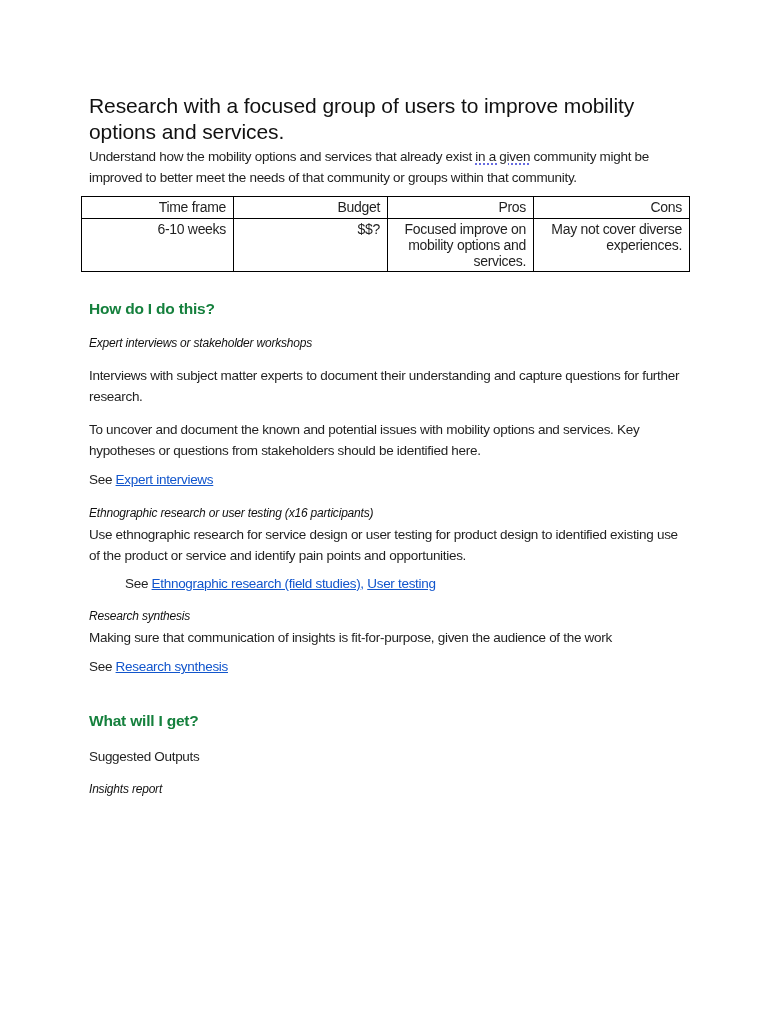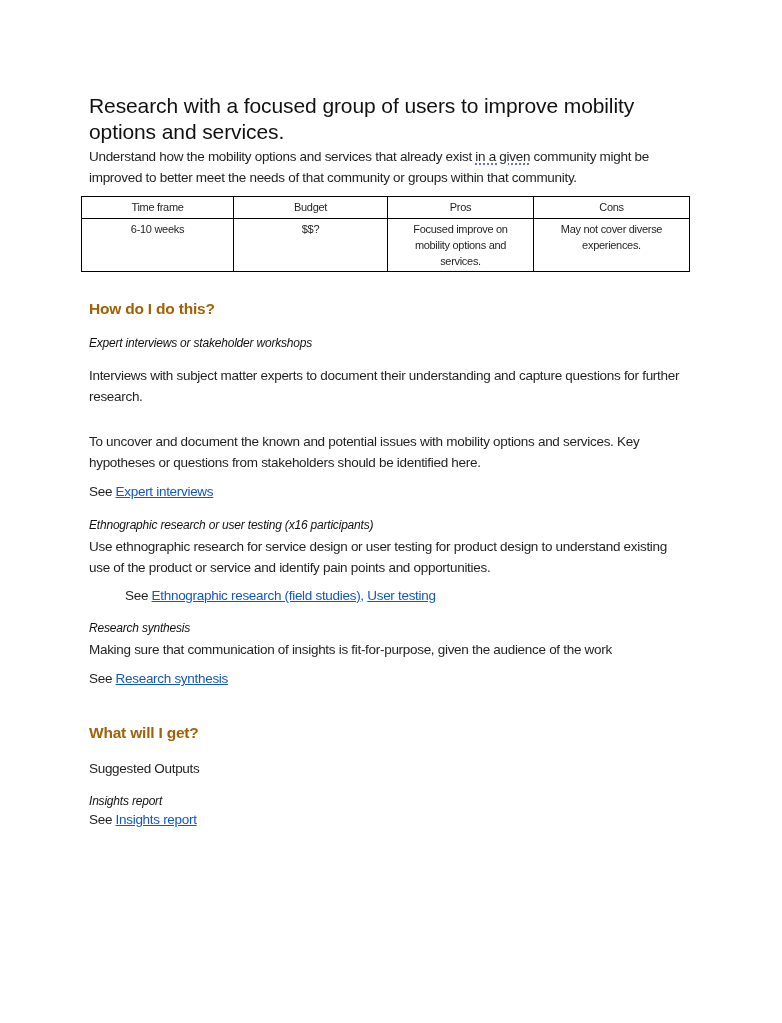--- a/index.html
+++ b/index.html
@@ -40,57 +40,57 @@
     text-underline-offset: 2px;
   }
   table.overview {
     margin: 8px 0 0 -8px;
     width: 608px;
     border-collapse: collapse;
     table-layout: fixed;
   }
   table.overview th, table.overview td {
     border: 1.5px solid #000000;
-    font-size: 11px;
+    font-size: 14px;
     letter-spacing: -0.3px;
     font-weight: 400;
-    text-align: center;
+    text-align: right;
     vertical-align: top;
     padding: 2px 7px;
     line-height: 16px;
     color: #1f1f1f;
   }
   table.overview th { height: 22px; }
   table.overview td { height: 50px; }
   .col-1 { width: 152px; } .col-2 { width: 154px; }
   .col-3 { width: 146px; } .col-4 { width: 156px; }
   h2.section {
     font-size: 15.5px;
     line-height: 19px;
     font-weight: 700;
     letter-spacing: -0.2px;
-    color: #a16207;
+    color: #15803d;
   }
   h3.sub {
     font-size: 12px;
     line-height: 19px;
     font-weight: 400;
     font-style: italic;
     letter-spacing: -0.2px;
     color: #111111;
   }
   a.doclink {
     color: #1155cc;
     text-decoration: underline;
     cursor: pointer;
     text-align: center;
   }
   .comma { color: #1155cc; }
   .mt1  { margin-top: 1px; }  .mt3  { margin-top: 12px; }
-  .mt8  { margin-top: 24px; }  .mt9  { margin-top: 9px; margin-left: 36px; }
+  .mt8  { margin-top: 12px; }  .mt9  { margin-top: 9px; margin-left: 36px; }
   .mt10 { margin-top: 10px; } .mt13 { margin-top: 13px; }
   .mt15 { margin-top: 15px; } .mt16 { margin-top: 16px; }
   .mt27 { margin-top: 27px; } .mt36 { margin-top: 36px; }
 </style>
 </head>
 <body>
 
 <div class="page">
   <div class="content">
 
@@ -118,27 +118,26 @@
     </table>
 
     <h2 class="section mt27">How do I do this?</h2>
 
     <h3 class="sub mt16">Expert interviews or stakeholder workshops</h3>
     <p class="body mt3">Interviews with subject matter experts to document their understanding and capture questions for further research.</p>
     <p class="body mt8">To uncover and document the known and potential issues with mobility options and services. Key hypotheses or questions from stakeholders should be identified here.</p>
     <p class="see mt10"><span>See</span> <a class="doclink">Expert interviews</a></p>
 
     <h3 class="sub mt16">Ethnographic research or user testing (x16 participants)</h3>
-    <p class="body mt1">Use ethnographic research for service design or user testing for product design to understand existing use of the product or service and identify pain points and opportunities.</p>
+    <p class="body mt1">Use ethnographic research for service design or user testing for product design to identified existing use of the product or service and identify pain points and opportunities.</p>
     <p class="see mt9"><span>See</span> <a class="doclink">Ethnographic research (field studies)</a><span class="comma">,</span> <a class="doclink">User testing</a></p>
 
     <h3 class="sub mt15">Research synthesis</h3>
     <p class="body mt1">Making sure that communication of insights is fit-for-purpose, given the audience of the work</p>
     <p class="see mt10"><span>See</span> <a class="doclink">Research synthesis</a></p>
 
     <h2 class="section mt36">What will I get?</h2>
     <p class="note mt16">Suggested Outputs</p>
 
     <h3 class="sub mt13">Insights report</h3>
-    <p class="see"><span>See</span> <a class="doclink">Insights report</a></p>
 
   </div>
 </div>
 
 </body></html>

